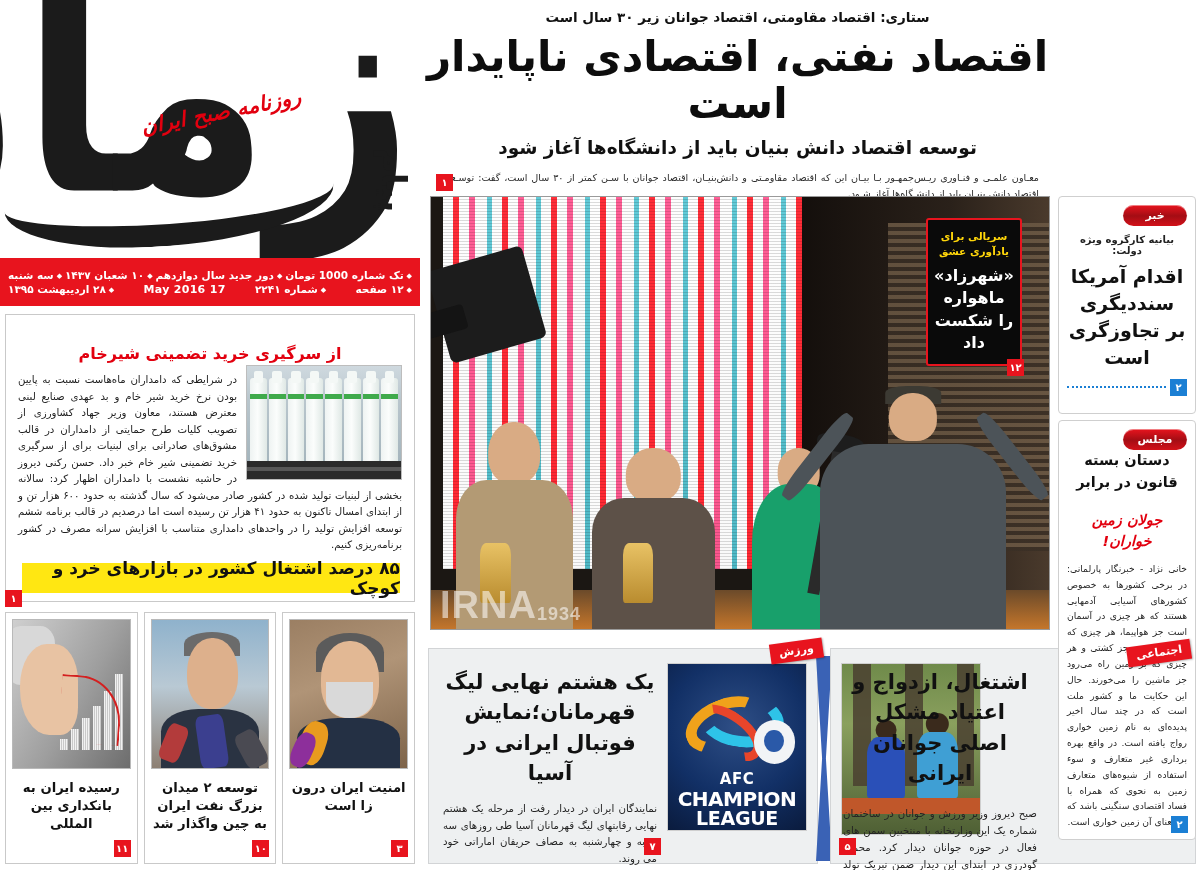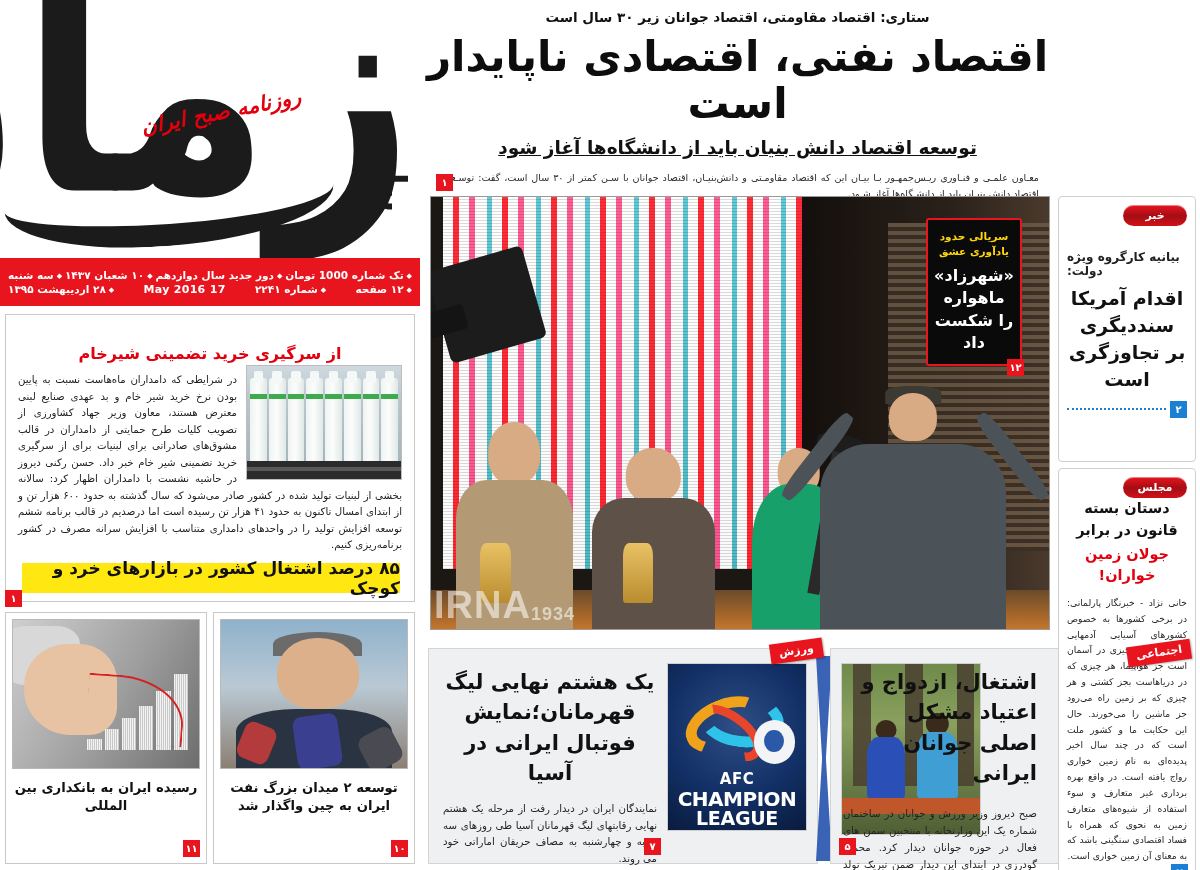--- a/index.html
+++ b/index.html
@@ -122,21 +122,21 @@
   .ph-chart .trend { position: absolute; right: 8%; bottom: 16%; width: 52%; height: 46%;
     border-top: 2px solid #d42020; border-right: 2px solid #d42020; border-radius: 0 70% 0 0; transform: rotate(4deg); }
 
   
   .center-col { position: absolute; left: 420px; top: 0; width: 635px; }
   .kicker { text-align: center; font-size: 13.5px; font-weight: 700; color: #111; padding: 9px 10px 0; }
   .main-headline {
     text-align: center; font-size: 42px; font-weight: 700; color: #0d0d0d;
     line-height: 1.12; padding: 8px 6px 0; letter-spacing: -1.2px;
   }
-  .sub-headline { text-align: center; font-size: 18.5px; font-weight: 700; color: #111; padding: 10px 14px 0; text-decoration: underline; }
+  .sub-headline { text-align: center; font-size: 18.5px; font-weight: 700; color: #111; padding: 10px 14px 0; }
   .lede { font-size: 9.6px; line-height: 1.62; color: #2a2a2a; text-align: justify; padding: 12px 16px 0 26px; }
 
   .hero-wrap { position: absolute; left: 10px; top: 196px; width: 620px; height: 434px; }
   .hero-badge { position: absolute; left: 6px; top: -22px; }
   .hero-photo {
     position: absolute; left: 0; top: 0; width: 620px; height: 434px;
     border: 1px solid #9a9a9a; overflow: hidden;
     background: #1b1713;
   }
   .led-screen {
@@ -177,21 +177,21 @@
   .man3 .torso { height: 74%; background: #4c5358; }
   .man3 .arm-l, .man3 .arm-r { position: absolute; top: 10%; width: 9%; height: 42%; background: #4c5358; border-radius: 30%; }
   .man3 .arm-l { left: -6%; transform: rotate(38deg); }
   .man3 .arm-r { right: -8%; transform: rotate(-38deg); }
   .hero-mic { position: absolute; left: 63%; bottom: 8%; width: 2%; height: 34%; background: #2a2a2a; transform: rotate(10deg); }
   .hero-mic::before { content: ""; position: absolute; left: -140%; top: -10%; width: 380%; height: 12%; background: #1d1d1d; border-radius: 40%; }
   .hero-trophy { position: absolute; bottom: 6%; width: 5%; height: 14%; background: linear-gradient(#e8c265,#b98c2f); border-radius: 20% 20% 8% 8%; }
   .trophy-a { left: 8%; }
   .trophy-b { left: 31%; }
   .irna-mark {
-    position: absolute; left: 3px; bottom: 2px;
+    position: absolute; left: 9px; bottom: 2px;
     font-size: 38px; font-weight: 700; color: rgba(255,255,255,.55);
     letter-spacing: 1px; font-family: "Liberation Sans", sans-serif; direction: ltr;
   }
   .irna-year { font-size: 18px; vertical-align: -2px; }
 
   .hero-caption {
     position: absolute; right: 28px; top: 22px; width: 96px;
     background: #0a0a0a; border: 2px solid #e8141e; border-radius: 3px;
     padding: 9px 6px 10px; text-align: center;
   }
@@ -241,21 +241,21 @@
   
   .right-col { position: absolute; left: 1058px; top: 196px; width: 138px; }
   .side-box { border: 1px solid #cfcfcf; border-radius: 4px; background: #fff; padding: 8px 8px 10px; position: relative; }
   .pill {
     width: 64px; height: 21px; margin: 0 0 0 auto; border-radius: 11px;
     background: linear-gradient(#e8141e 0%, #a40d14 52%, #d21119 100%);
     color: #fff; font-size: 11px; font-weight: 700;
     display: flex; align-items: center; justify-content: center;
     box-shadow: inset 0 1px 0 rgba(255,255,255,.45);
   }
-  .side-kicker { margin-top: 24px; font-size: 12px; font-weight: 700; color: #222; text-align: left; }
+  .side-kicker { margin-top: 8px; font-size: 10px; font-weight: 700; color: #222; text-align: center; }
   .side-title { margin-top: 7px; font-size: 19px; font-weight: 700; color: #111; text-align: center; line-height: 1.42; letter-spacing: -.4px; }
   .dotline { display: flex; align-items: center; gap: 4px; margin-top: 8px; }
   .dotline .dots { flex: 1; border-bottom: 2px dotted #1b7fd4; height: 1px; }
   .side-title2 { font-size: 14.5px; font-weight: 700; color: #111; text-align: center; line-height: 1.5; }
   .hl-line { color: #e2000f; }
   .watermark-jabr {
     position: absolute; right: 4px; top: 58px; width: 130px; height: 40px;
     font-size: 40px; font-weight: 700; color: rgba(232,20,30,.40);
     display: flex; align-items: center; justify-content: center; pointer-events: none;
     background: rgba(232,20,30,.10);
@@ -277,21 +277,21 @@
   .t1 { left: 8%; } .t2 { left: 46%; } .t3 { right: 4%; }
   .bench { position: absolute; left: 0; bottom: 12%; width: 100%; height: 9%; background: #c0572a; }
   .sit { position: absolute; bottom: 21%; }
   .sit .head { position: absolute; left: 50%; transform: translateX(-50%); top: 0; width: 54%; height: 26%; background: #3a2a1c; border-radius: 50%; }
   .sit .back { position: absolute; left: 0; bottom: 0; width: 100%; height: 78%; border-radius: 30% 30% 6% 6%; }
   .sit1 { left: 18%; width: 28%; height: 46%; }
   .sit1 .back { background: #2a50b8; }
   .sit2 { left: 54%; width: 30%; height: 50%; }
   .sit2 .back { background: #3f9fd4; }
   .social-text { position: absolute; right: 158px; left: 12px; top: 18px; }
-  .social-title { font-size: 21px; font-weight: 700; color: #111; line-height: 1.45; letter-spacing: -.4px; }
+  .social-title { font-size: 21px; font-weight: 700; color: #111; text-align: center; line-height: 1.45; letter-spacing: -.4px; }
   .social-body { margin-top: 16px; font-size: 10.2px; line-height: 1.68; color: #242424; text-align: justify; }
   .social-pg { position: absolute; left: 8px; bottom: 8px; }
 </style>
 </head>
 <body>
 
 <div class="page">
 
   <div class="left-col">
 
@@ -335,20 +335,32 @@
       <div class="dairy-body">در شرایطی که دامداران ماه‌هاست نسبت به پایین بودن نرخ خرید شیر خام و بد عهدی صنایع لبنی معترض هستند، معاون وزیر جهاد کشاورزی از تصویب کلیات طرح حمایتی از دامداران در قالب مشوق‌های صادراتی برای لبنیات برای از سرگیری خرید تضمینی شیر خام خبر داد. حسن رکنی دیروز در حاشیه نشست با دامداران اظهار کرد: سالانه بخشی از لبنیات تولید شده در کشور صادر می‌شود که سال گذشته به حدود ۶۰۰ هزار تن و از ابتدای امسال تاکنون به حدود ۴۱ هزار تن رسیده است اما درصدیم در قالب برنامه ششم توسعه افزایش تولید را در واحدهای دامداری متناسب با افزایش سرانه مصرف در کشور برنامه‌ریزی کنیم.</div>
     </div>
 
     <div class="yellow-banner">
       <span>۸۵ درصد اشتغال کشور در بازارهای خرد و کوچک</span>
     </div>
     <span class="pg-badge badge-abs" style="left:5px; top:590px;">۱</span>
 
     <div class="cards-row">
 
+      <div class="news-card">
+        <div class="card-photo ph-zarif">
+          <span class="hair"></span>
+            <span class="face"></span>
+            <span class="beard"></span>
+          <span class="body"></span>
+            <span class="mic-a"></span>
+            <span class="mic-b"></span>
+        </div>
+        <div class="card-title">امنیت ایران درون زا است</div>
+        <span class="pg-badge card-pg">۳</span>
+      </div>
 
       <div class="news-card">
         <div class="card-photo ph-zang">
           <span class="hair"></span>
             <span class="face"></span>
             <span class="body"></span>
           <span class="mic-a"></span>
             <span class="mic-b"></span>
             <span class="mic-c"></span>
         </div>
@@ -416,21 +428,21 @@
           <span class="arm-r"></span>
           <span class="torso"></span>
       </div>
 
       <div class="irna-mark">
         <span>IRNA</span><span class="irna-year">1934</span>
       </div>
     </div>
 
     <div class="hero-caption">
-      <div class="cap-kicker">سریالی حدود یادآوری عشق</div>
+      <div class="cap-kicker">سریالی برای یادآوری عشق</div>
       <div class="cap-title">«شهرزاد» ماهواره را شکست داد</div>
       <span class="pg-badge cap-pg">۱۲</span>
     </div>
   </div>
 
   <div class="sports-block">
     <span class="sec-tag" style="right:-6px; top:-8px;">ورزش</span>
 
     <div class="acl-logo">
       <div class="acl-ring">
@@ -473,33 +485,33 @@
 
     <div class="social-text">
       <div class="social-title">اشتغال، ازدواج و اعتیاد مشکل اصلی جوانان ایرانی</div>
       <div class="social-body">صبح دیروز وزیر ورزش و جوانان در ساختمان شماره یک این وزارتخانه با منتخبین سمن های فعال در حوزه جوانان دیدار کرد. محمود گودرزی در ابتدای این دیدار ضمن تبریک تولد حضرت علی اکبر و هفته جوان گفت: امید مسوولان نظام به جوانان پر شور و انقلابی است.</div>
     </div>
     <span class="pg-badge social-pg">۵</span>
   </div>
 
   <div class="right-col">
 
-    <div class="side-box" style="height:266px;">
+    <div class="side-box" style="height:218px;">
       <div class="pill">خبر</div>
       <div class="side-kicker">بیانیه کارگروه ویژه دولت:</div>
       <div class="side-title">اقدام آمریکا سنددیگری بر تجاوزگری است</div>
       <div class="dotline">
         <span class="pg-badge blue">۲</span>
         <span class="dots"></span>
       </div>
     </div>
 
     <div class="side-box" style="margin-top:6px; height:420px;">
       <div class="pill">مجلس</div>
       <div class="side-title2">دستان بسته قانون در برابر</div>
-      <div class="side-title2 hl-line" style="margin-top:2px;">جولان زمین خواران!</div>
+      <div class="side-title2 hl-line" style="margin-top:16px;font-style:italic;">جولان زمین خواران!</div>
       <div class="side-body">خانی نژاد - خبرنگار پارلمانی: در برخی کشورها به خصوص کشورهای آسیایی آدمهایی هستند که هر چیزی در آسمان است جز هواپیما، هر چیزی که در دریاهاست بجز کشتی و هر چیزی که بر زمین راه می‌رود جز ماشین را می‌خورند. حال این حکایت ما و کشور ملت است که در چند سال اخیر پدیده‌ای به نام زمین خواری رواج یافته است. در واقع بهره برداری غیر متعارف و سوء استفاده از شیوه‌های متعارف زمین به نحوی که همراه با فساد اقتصادی سنگینی باشد که به معنای آن زمین خواری است.</div>
       <span class="pg-badge blue side-pg">۲</span>
     </div>
 
   </div>
 
 </div>
 
 </body></html>

